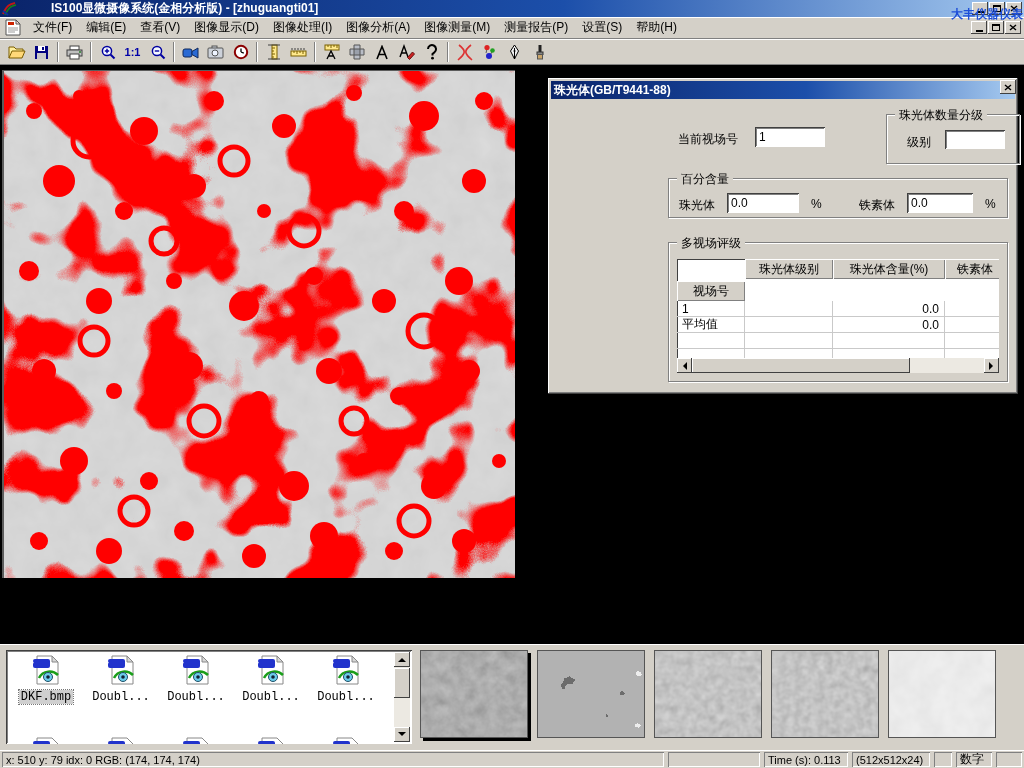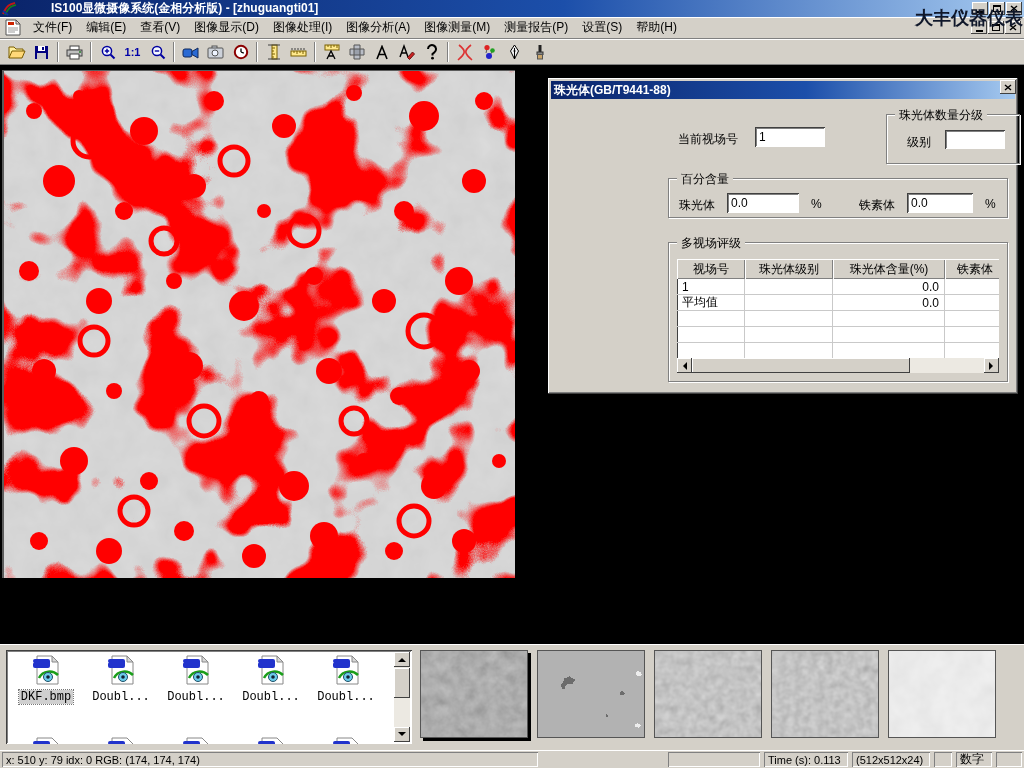--- a/index.html
+++ b/index.html
@@ -13,21 +13,21 @@
 
   
   .titlebar { position:absolute; left:0; top:0; width:1024px; height:17px;
     background:linear-gradient(90deg,#0a246a,#1c4faa 55%,#a6caf0); display:flex; align-items:center; padding:0 2px; }
   .titlebar .title { color:#fff; font-weight:bold; font-size:12px; margin-left:4px; white-space:nowrap;padding-left:30px; }
   .app-icon { width:15px; height:14px; display:inline-block; }
   .win-btns { position:absolute; right:2px; top:2px; display:flex; gap:1px; }
   .wbtn { width:16px; height:13px; display:flex; align-items:center; justify-content:center; }
   .glyph-min { width:7px; height:2px; background:#000; margin-top:6px; }
   .glyph-restore { width:8px; height:7px; border:1px solid #000; border-top-width:2px; background:#d4d0c8; }
-  .watermark { position:absolute; right:1px; top:6px; color:#0f172a; font-size:18px; font-weight:bold; z-index:50; white-space:nowrap; }
+  .watermark { position:absolute; right:1px; top:6px; color:#1d4ed8; font-size:12px; font-weight:bold; z-index:50; white-space:nowrap; }
 
   
   .menubar { position:absolute; left:0; top:17px; width:1024px; height:22px; background:#d4d0c8;
     border-bottom:1px solid #808080; box-shadow:inset 0 1px #fff; display:flex; align-items:center; padding-left:2px; }
   .menu-item { padding:2px 7px; color:#000; white-space:nowrap; }
   .doc-icon { width:18px; height:17px; margin:0 4px 0 2px; }
   .mdi-btns { position:absolute; right:3px; top:4px; display:flex; gap:1px; }
 
   
   .toolbar { position:absolute; left:0; top:39px; width:1024px; height:26px; background:#d4d0c8;
@@ -392,21 +392,21 @@
       <span class="dlg-label" style="left:142px; top:18px;">%</span>
       <span class="dlg-label" style="left:190px; top:18px;">铁素体</span>
       <input class="dlg-input sunken-field" style="left: 238px; top: 14px; width: 66px; height: 20px;" value="0.0">
       <span class="dlg-label" style="left:316px; top:18px;">%</span>
     </div>
 
     <div class="groupbox" style="left:120px; top:164px; width:340px; height:140px;">
       <span class="group-label">多视场评级</span>
       <div class="grid">
         <div class="grid-row">
-          <span class="grid-hcell" style="width:68px;">视场号</span>
+          <span class="grid-hcell" style="width:68px;margin-top:22px;">视场号</span>
           <span class="grid-hcell" style="width:88px;">珠光体级别</span>
           <span class="grid-hcell" style="width:112px;">珠光体含量(%)</span>
           <span class="grid-hcell" style="width:60px;">铁素体</span>
         </div>
         <div class="grid-row">
           <span class="grid-cell" style="width:68px;">1</span>
           <span class="grid-cell" style="width:88px;"></span>
           <span class="grid-cell num" style="width:112px;">0.0</span>
           <span class="grid-cell" style="width:60px;"></span>
         </div>
@@ -624,20 +624,20 @@
             <feFuncG type="table" tableValues="0.70 0.96"></feFuncG>
             <feFuncB type="table" tableValues="0.70 0.96"></feFuncB>
           </feComponentTransfer>
         </filter>
       <rect width="106" height="86" filter="url(#t5)"></rect>
       </svg>
   </div>
 </div>
 
 <div class="statusbar">
-  <span class="spanel sunken-panel" style="left:2px; width:536px;">x: 510 y: 79  idx: 0  RGB: (174, 174, 174)</span>
+  <span class="spanel sunken-panel" style="left:2px; width:662px;">x: 510 y: 79  idx: 0  RGB: (174, 174, 174)</span>
   <span class="spanel sunken-panel" style="left:668px; width:92px;"></span>
   <span class="spanel sunken-panel" style="left:764px; width:84px;">Time (s): 0.113</span>
   <span class="spanel sunken-panel" style="left:852px; width:78px;">(512x512x24)</span>
   <span class="spanel sunken-panel" style="left:934px; width:18px;"></span>
   <span class="spanel sunken-panel" style="left:956px; width:36px; font-size:12px;">数字</span>
   <span class="spanel sunken-panel" style="left:996px; width:26px;"></span>
 </div>
 
 </body></html>

